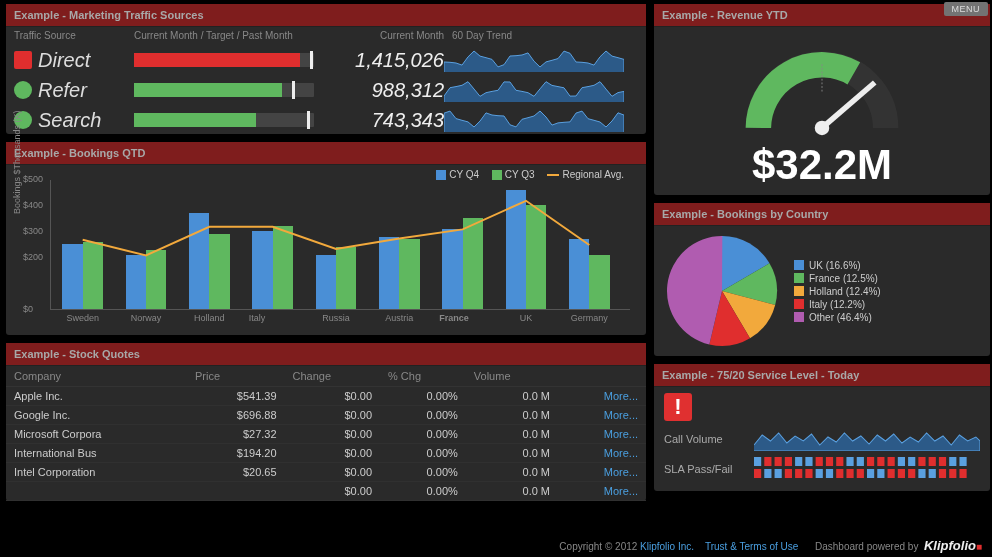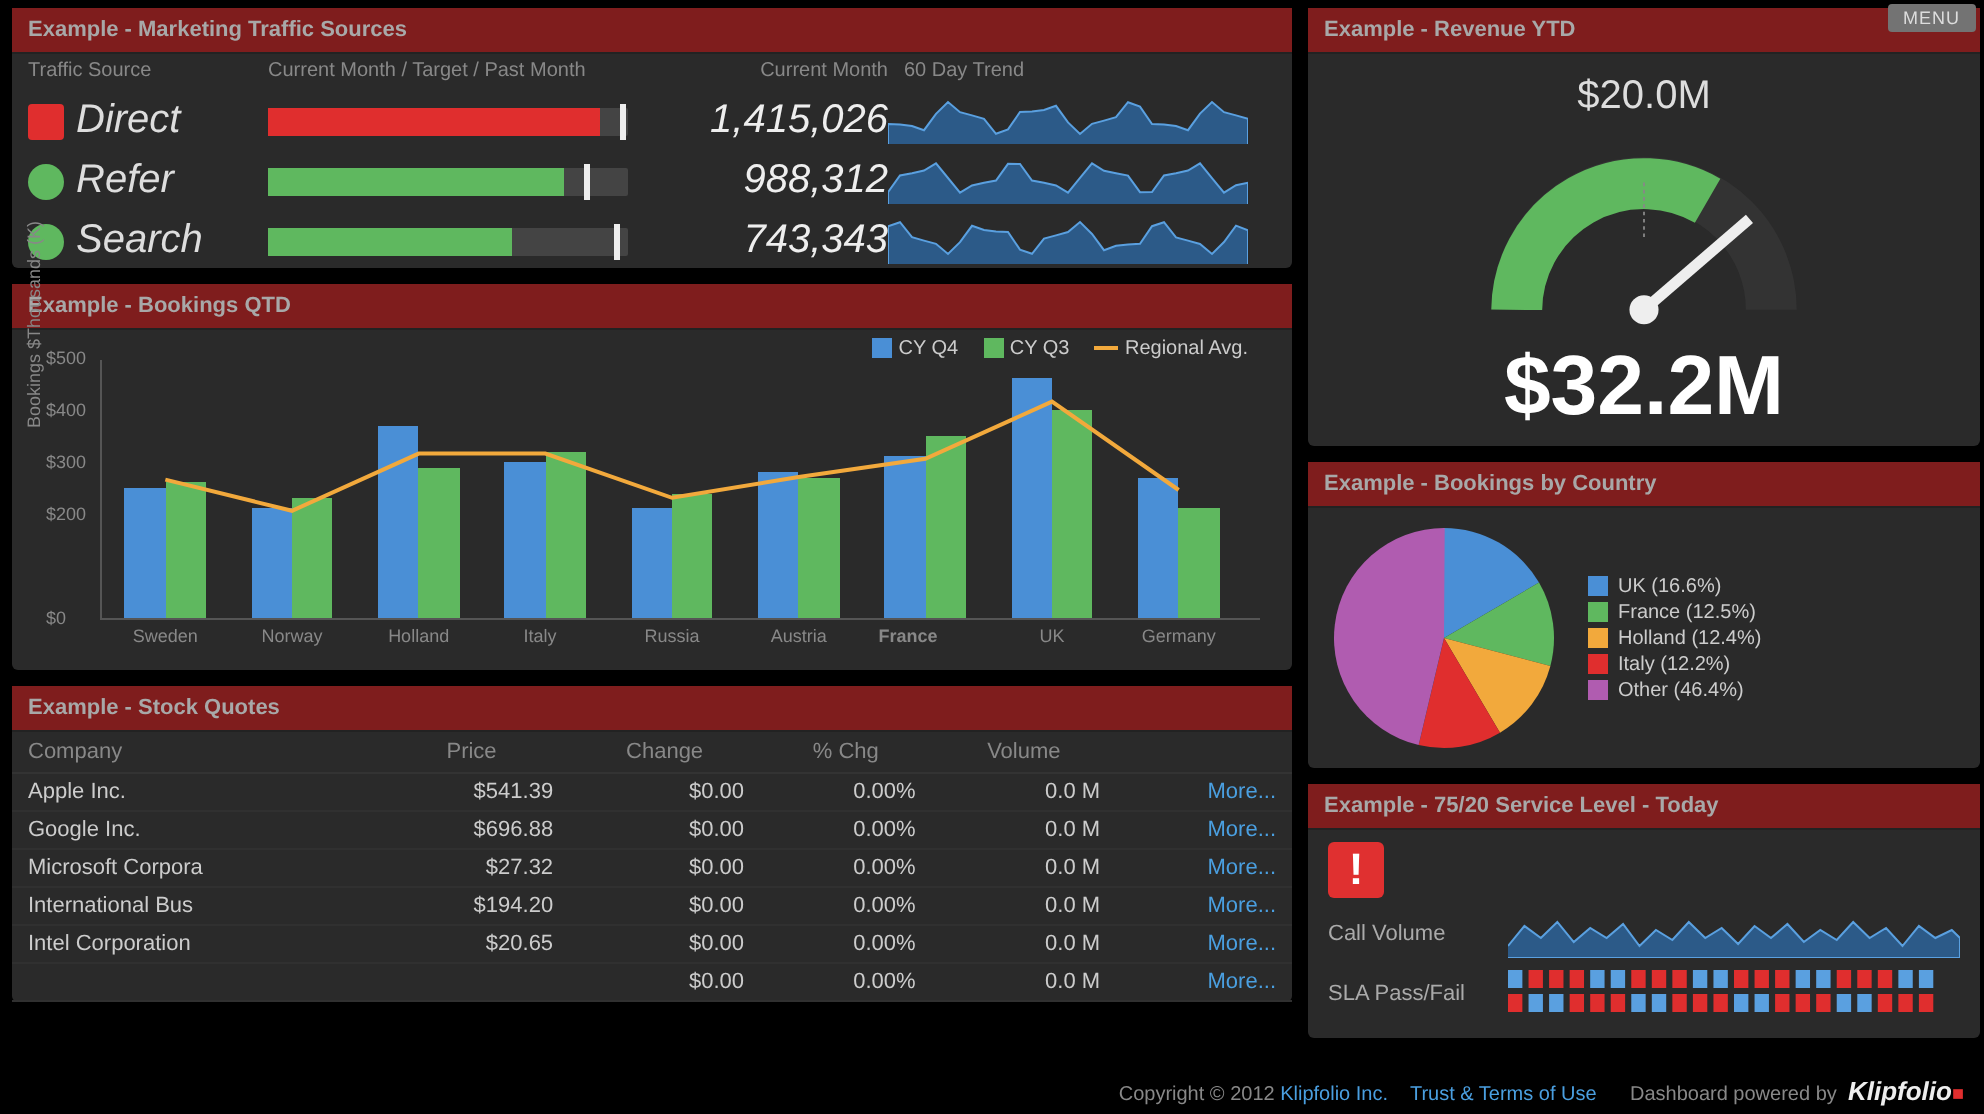--- a/index.html
+++ b/index.html
@@ -58,21 +58,21 @@
   .lg-line { display: inline-block; width: 12px; height: 2px; vertical-align: middle; margin-left: 10px; margin-right: 3px; }
   .chart-area { position: relative; height: 130px; margin-left: 38px; margin-right: 10px; border-left: 1px solid #555; border-bottom: 1px solid #555; }
   .ylabel { position: absolute; left: 6px; top: 50%; transform: rotate(-90deg) translateX(36px); transform-origin: left top; font-size: 9px; color: #888; white-space: nowrap; }
   .ytick { position: absolute; left: -28px; font-size: 9px; color: #888; transform: translateY(-50%);}
   .xcat { position: absolute; bottom: -14px; font-size: 9px; color: #888; transform: translateX(-50%);}
   .bar { position: absolute; bottom: 0; }
   .rline { position: absolute; top: 0; left: 0; }
 
   
   table.stock { width: 100%; border-collapse: collapse; font-size: 11px; }
-  table.stock th { text-align: center; color: #888; font-weight: normal; padding: 4px 8px; border-bottom: 1px solid #333; }
+  table.stock th { text-align: left; color: #888; font-weight: normal; padding: 4px 8px; border-bottom: 1px solid #333; }
   table.stock th:first-child { text-align: left; }
   table.stock td { text-align: right; padding: 3px 8px; color: #ccc; border-bottom: 1px solid #303030; }
   table.stock td:first-child { text-align: left; font-weight: normal; }
   .more-link { color: #4a9fe0; }
 
   
   .gauge-wrap { text-align: center; padding: 10px 0 6px 0; }
   .gauge-top { font-size: 20px; color: #ddd; margin-bottom: 4px; }
   .gauge-val { font-size: 42px; font-weight: bold; color: #fff; margin-top: 2px; }
 
@@ -183,21 +183,21 @@
             <div class="ytick" style="bottom: 130px; transform: translateY(50%);">$500</div>
             <div class="xcat" style="left: 31.6667px;">Sweden</div>
             <div class="bar" style="left: 11.4px; width: 20.2667px; height: 65px; background: rgb(74, 143, 214);"></div>
             <div class="bar" style="left: 31.6667px; width: 20.2667px; height: 67.6px; background: rgb(95, 184, 95);"></div>
             <div class="xcat" style="left: 95px;">Norway</div>
             <div class="bar" style="left: 74.7333px; width: 20.2667px; height: 54.6px; background: rgb(74, 143, 214);"></div>
             <div class="bar" style="left: 95px; width: 20.2667px; height: 59.8px; background: rgb(95, 184, 95);"></div>
             <div class="xcat" style="left: 158.333px;">Holland</div>
             <div class="bar" style="left: 138.067px; width: 20.2667px; height: 96.2px; background: rgb(74, 143, 214);"></div>
             <div class="bar" style="left: 158.333px; width: 20.2667px; height: 75.4px; background: rgb(95, 184, 95);"></div>
-            <div class="xcat" style="left: 219px;">Italy</div>
+            <div class="xcat" style="left: 206px;">Italy</div>
             <div class="bar" style="left: 201.4px; width: 20.2667px; height: 78px; background: rgb(74, 143, 214);"></div>
             <div class="bar" style="left: 221.667px; width: 20.2667px; height: 83.2px; background: rgb(95, 184, 95);"></div>
             <div class="xcat" style="left: 285px;">Russia</div>
             <div class="bar" style="left: 264.733px; width: 20.2667px; height: 54.6px; background: rgb(74, 143, 214);"></div>
             <div class="bar" style="left: 285px; width: 20.2667px; height: 62.4px; background: rgb(95, 184, 95);"></div>
             <div class="xcat" style="left: 348.333px;">Austria</div>
             <div class="bar" style="left: 328.067px; width: 20.2667px; height: 72.8px; background: rgb(74, 143, 214);"></div>
             <div class="bar" style="left: 348.333px; width: 20.2667px; height: 70.2px; background: rgb(95, 184, 95);"></div>
             <div class="xcat" style="left: 403px; font-weight: bold;">France</div>
             <div class="bar" style="left: 391.4px; width: 20.2667px; height: 80.6px; background: rgb(74, 143, 214);"></div>
@@ -281,21 +281,20 @@
       </table>
     </div>
 
   </div>
 
   <div class="right-col">
 
     <div class="panel">
       <div class="panel-title">Example - Revenue YTD</div>
       <div class="gauge-wrap">
-        <div class="gauge-top">$20.0M</div>
         <svg width="200" height="100" viewBox="0 0 200 110">
           <path d="M 30 100 A 70 70 0 0 1 170 100" fill="none" stroke="#333" stroke-width="28"></path>
           <path d="M 30 100 A 70 70 0 0 1 135 40" fill="none" stroke="#5fb85f" stroke-width="28"></path>
           <line x1="100" y1="30" x2="100" y2="60" stroke="#888" stroke-width="1" stroke-dasharray="2,2"></line>
           <line x1="100" y1="100" x2="158" y2="50" stroke="#eee" stroke-width="6"></line>
           <circle cx="100" cy="100" r="8" fill="#eee"></circle>
         </svg>
         <div class="gauge-val">$32.2M</div>
       </div>
     </div>

